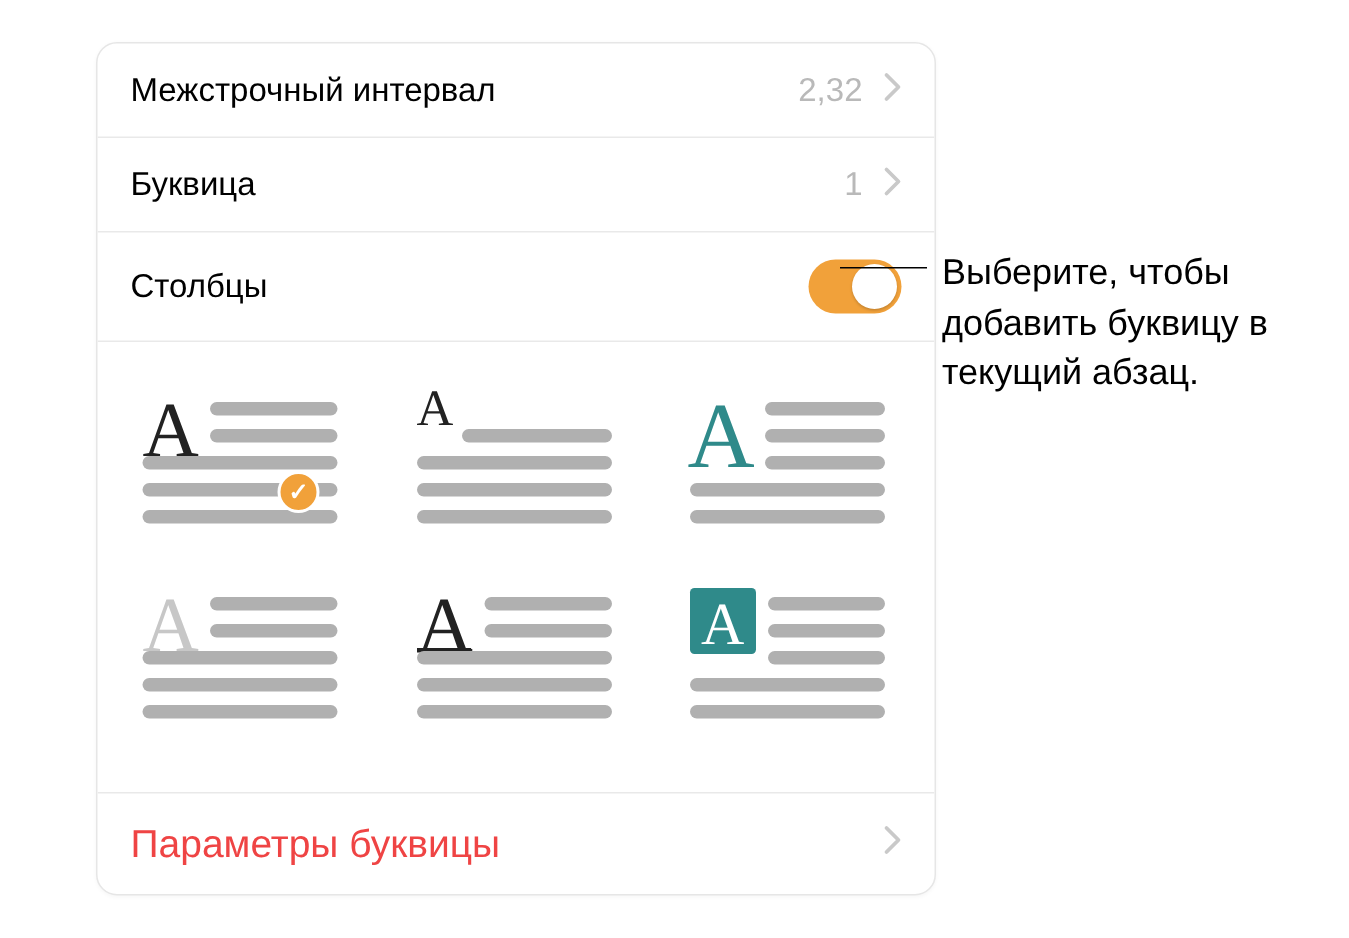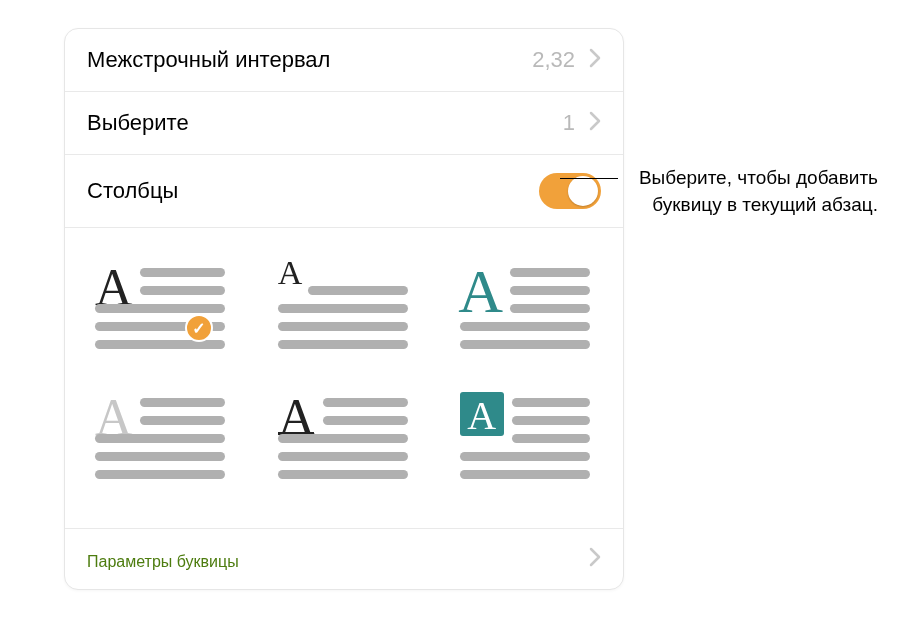--- a/index.html
+++ b/index.html
@@ -102,52 +102,51 @@
       font-family: Georgia, 'Times New Roman', serif;
       font-weight: normal;
     }
     .callout-line {
       position: absolute;
       height: 1px;
       background: #000;
     }
     .callout-text {
       position: absolute;
-      font-size: 19px;
+      font-size: 24px;
       line-height: 1.4;
       color: #000;
-      text-align: right;
     }
     .last-row {
       display: flex;
-      align-items: flex-end;
+      align-items: center;
       padding: 18px 22px;
-      font-size: 16px;
-      color: #4d7c0f;
+      font-size: 26px;
+      color: #ef4444;
       cursor: pointer;
     }
     .last-row .label { flex: 1; }
   </style>
 </head>
 <body>
 
 <div class="panel">
 
   <div class="row">
     <span class="label">Межстрочный интервал</span>
     <span class="value">2,32</span>
     <span class="chevron">
       <svg width="12" height="20" viewBox="0 0 12 20">
           <path d="M2 2 L10 10 L2 18" stroke="#c9c9c9" stroke-width="2.5" fill="none" stroke-linecap="round" stroke-linejoin="round"></path>
         </svg>
     </span>
   </div>
 
   <div class="row">
-    <span class="label">Выберите</span>
+    <span class="label">Буквица</span>
     <span class="value">1</span>
     <span class="chevron">
       <svg width="12" height="20" viewBox="0 0 12 20">
           <path d="M2 2 L10 10 L2 18" stroke="#c9c9c9" stroke-width="2.5" fill="none" stroke-linecap="round" stroke-linejoin="round"></path>
         </svg>
     </span>
   </div>
 
   <div class="row" style="cursor:default;">
     <span class="label">Столбцы</span>

